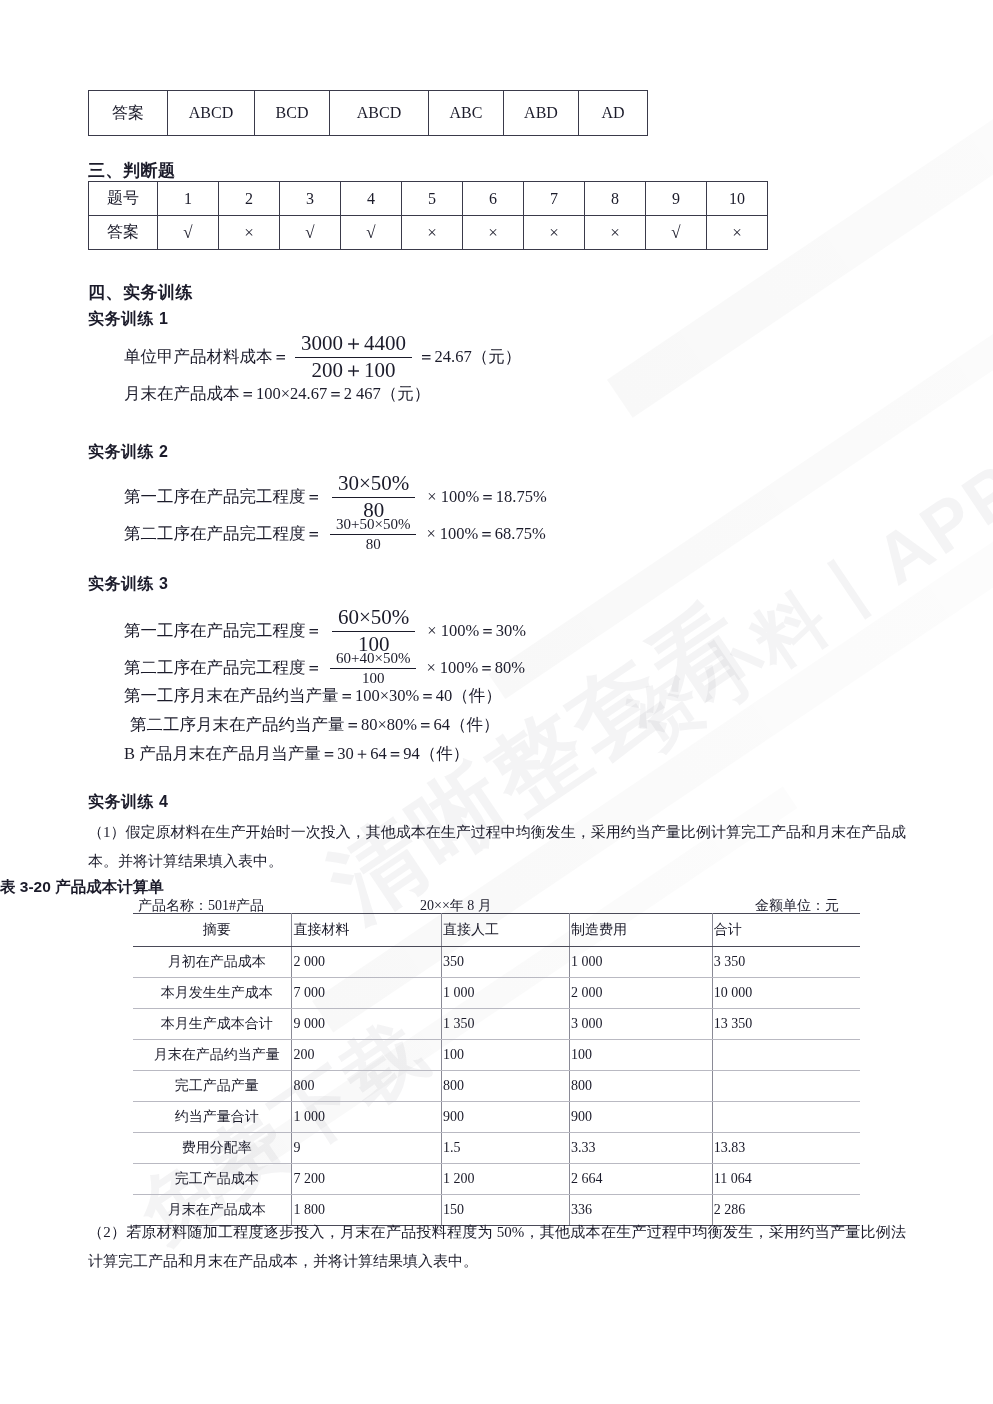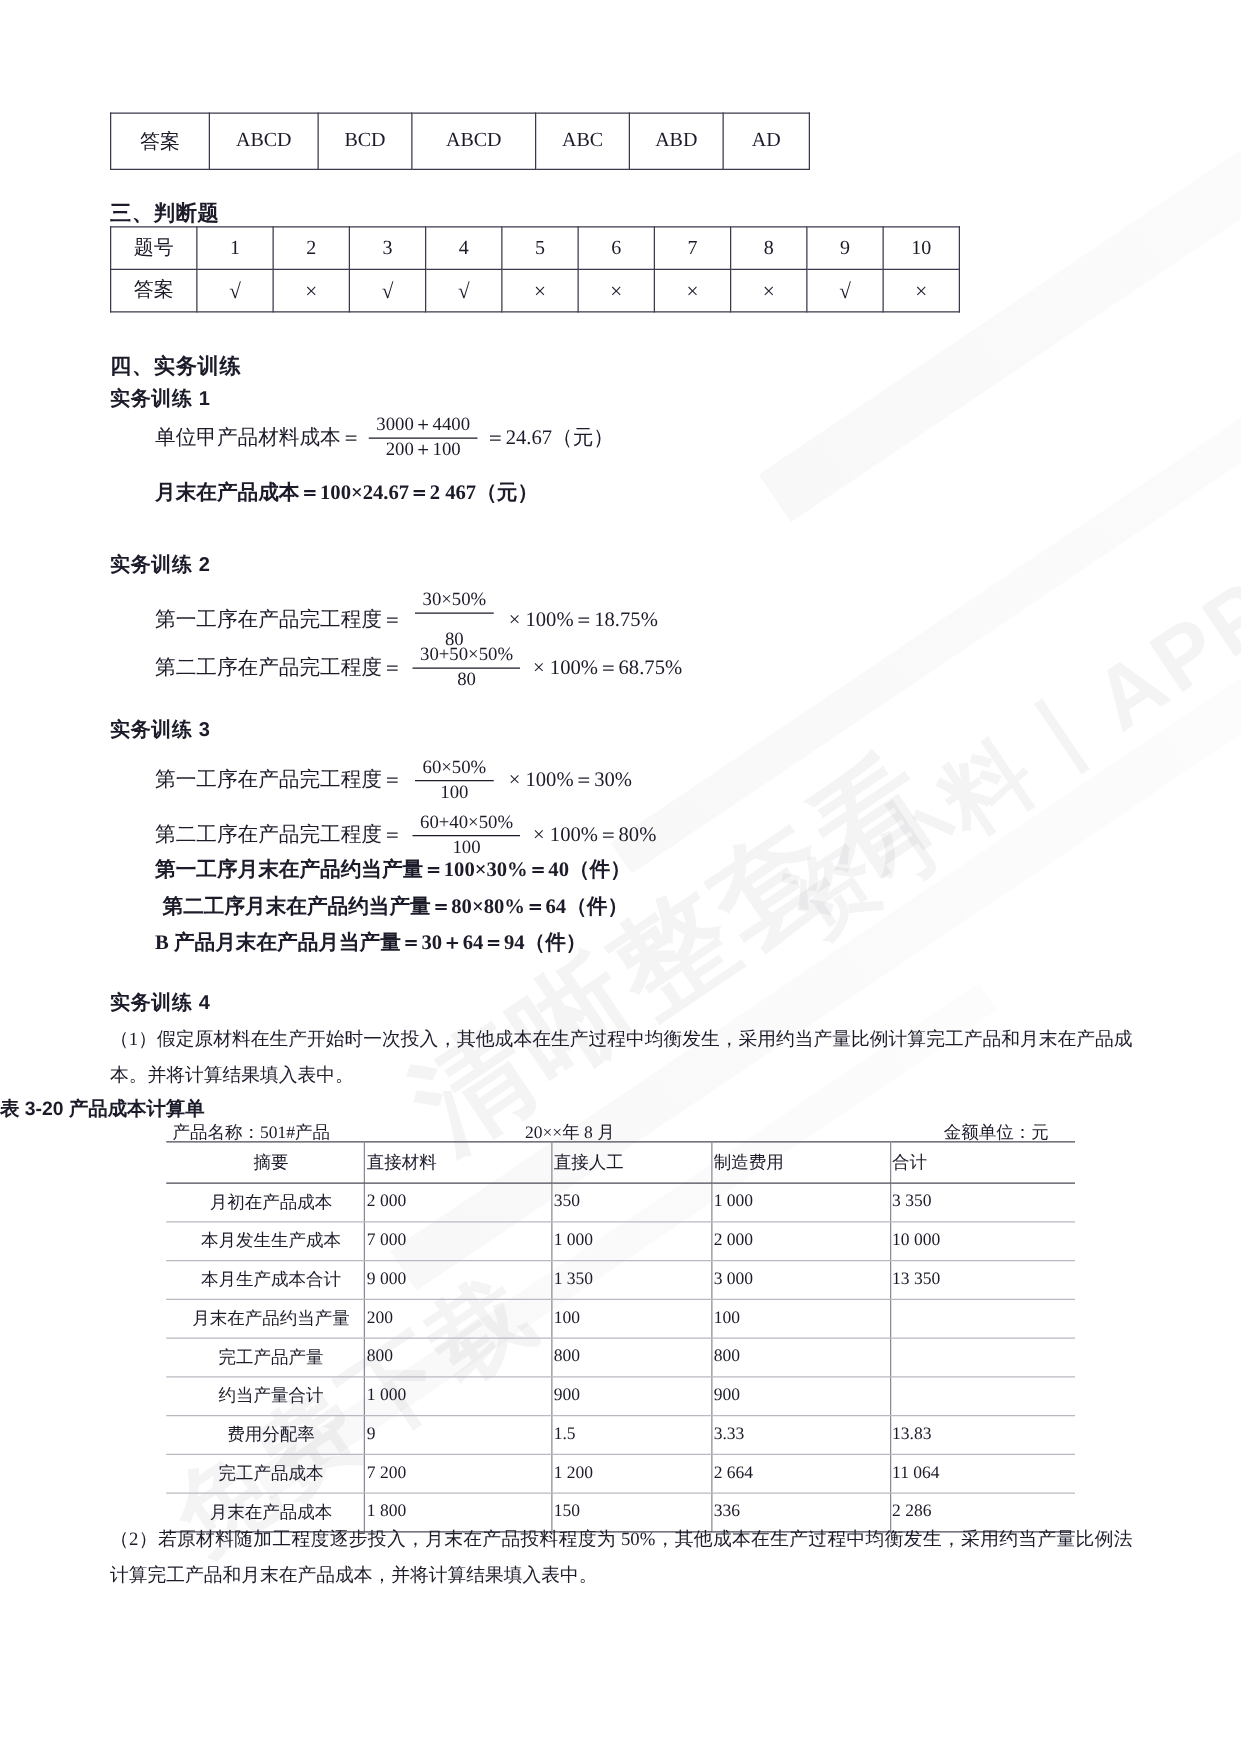--- a/index.html
+++ b/index.html
@@ -131,27 +131,26 @@
     line-height: 1.12;
   }
   .frac .num {
     padding: 0 6px 1px 6px;
     border-bottom: 1.4px solid #1b1b2a;
   }
   .frac .den {
     padding: 1px 6px 0 6px;
   }
   .frac.small { font-size: 15px; }
-  .frac.big { font-size: 15px; }
+  .frac.big { font-size: 21px; }
 
   .plainline {
     position: absolute;
     font-size: 16.5px;
     white-space: nowrap;
-    font-weight: bold;
   }
 
   
   .para {
     position: absolute;
     font-size: 15px;
     line-height: 29px;
     text-align: justify;
     font-family: "Liberation Serif", serif;
   }
@@ -285,21 +284,21 @@
     </span>
     <span>＝24.67（元）</span>
   </div>
 
   <div class="plainline" style="left:124px; top:383px;">月末在产品成本＝100×24.67＝2 467（元）</div>
 
   <h3 class="sub" style="left:88px; top:442px;">实务训练 2</h3>
 
   <div class="formula" style="left:124px; top:472px;">
     <span>第一工序在产品完工程度＝</span>
-    <span class="frac big" style="margin-left:10px;margin-right:12px;gap:12px;">
+    <span class="frac big" style="margin-left:10px;margin-right:12px;">
       <span class="num">30×50%</span>
       <span class="den">80</span>
     </span>
     <span>× 100%＝18.75%</span>
   </div>
 
   <div class="formula" style="left:124px; top:516px;">
     <span>第二工序在产品完工程度＝</span>
     <span class="frac small" style="margin-left:8px;margin-right:10px;">
       <span class="num">30+50×50%</span>

